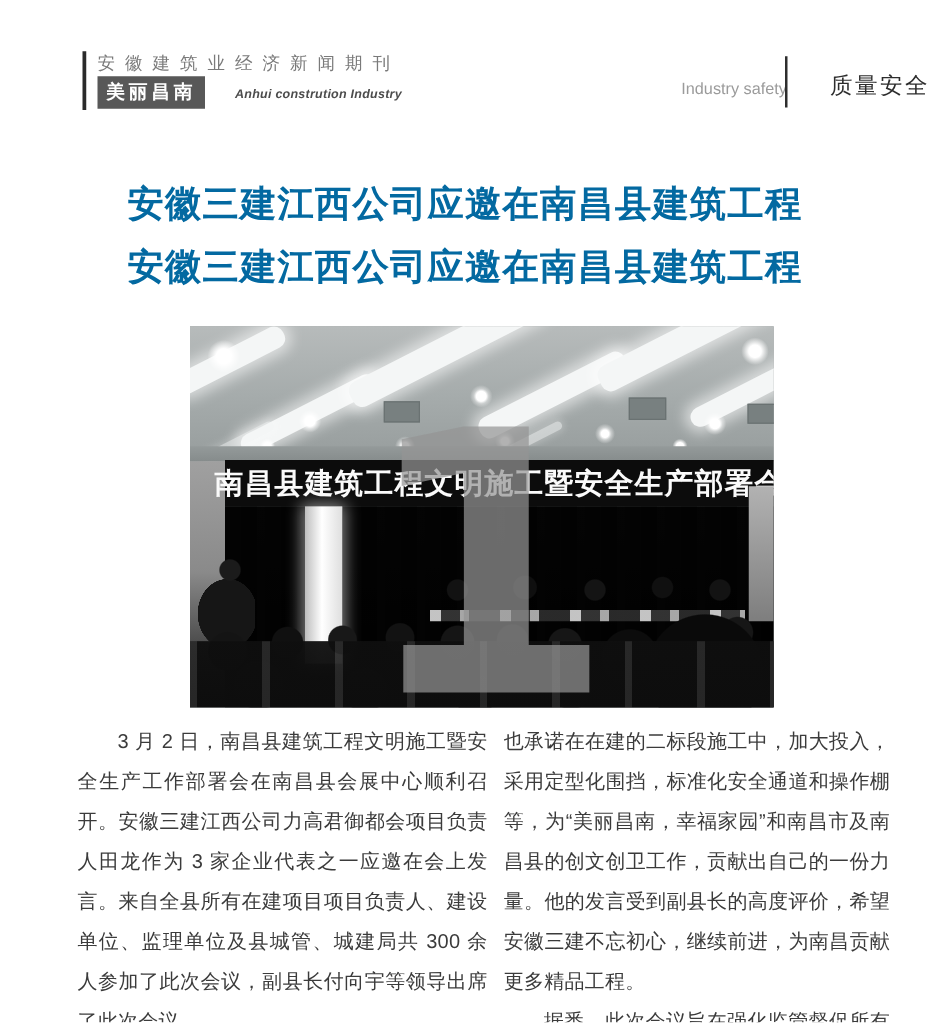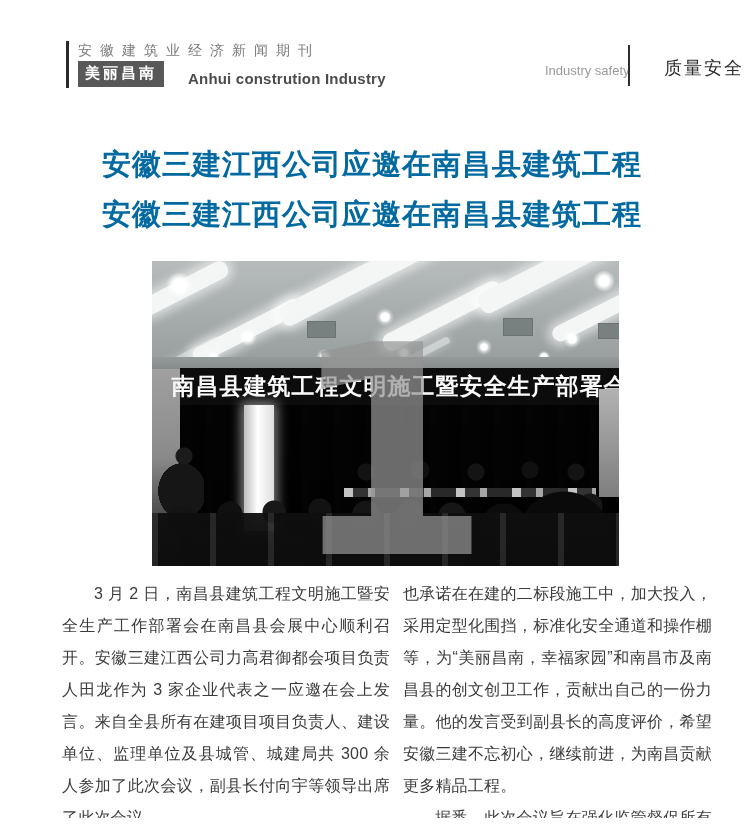--- a/index.html
+++ b/index.html
@@ -5,22 +5,22 @@
   html,body{margin:0;padding:0;background:#fff;}
   .page{position:relative;width:744px;height:818px;background:#fff;overflow:hidden;
         font-family:"Liberation Sans","DejaVu Sans",sans-serif;}
 
   
   .mast-bar{position:absolute;left:66px;top:41px;width:3px;height:47px;background:#2a2a2a;}
   .mast-tagline{position:absolute;left:78px;top:42px;font-size:14px;color:#7a7a7a;
         letter-spacing:8px;white-space:nowrap;}
   .mast-badge{position:absolute;left:78px;top:61px;background:#585858;color:#fff;
         font-size:15px;font-weight:bold;letter-spacing:3px;padding:3px 7px 4px 7px;}
-  .mast-en{position:absolute;left:188px;top:70px;font-size:15px;font-weight:bold;color:#4c4c4c;
-        letter-spacing:.2px;}
+  .mast-en{position:absolute;left:188px;top:70px;font-size:10px;font-weight:bold;color:#4c4c4c;
+        letter-spacing:.2px;font-style:italic;}
   .sec-en{position:absolute;left:545px;top:63px;font-size:13px;color:#9b9b9b;}
   .sec-divider{position:absolute;left:628px;top:45px;width:2px;height:41px;background:#2e2e2e;}
   .sec-cn{position:absolute;left:639px;top:56px;font-size:18px;color:#2d2d2d;letter-spacing:2px;margin-left:25px;}
 
   
   .title{position:absolute;left:0;top:139px;width:744px;text-align:center;
         font-size:29px;font-weight:bold;color:#0369a1;line-height:50px;letter-spacing:1px;}
 
   
   .photo{position:absolute;left:152px;top:261px;width:467px;height:305px;overflow:hidden;

